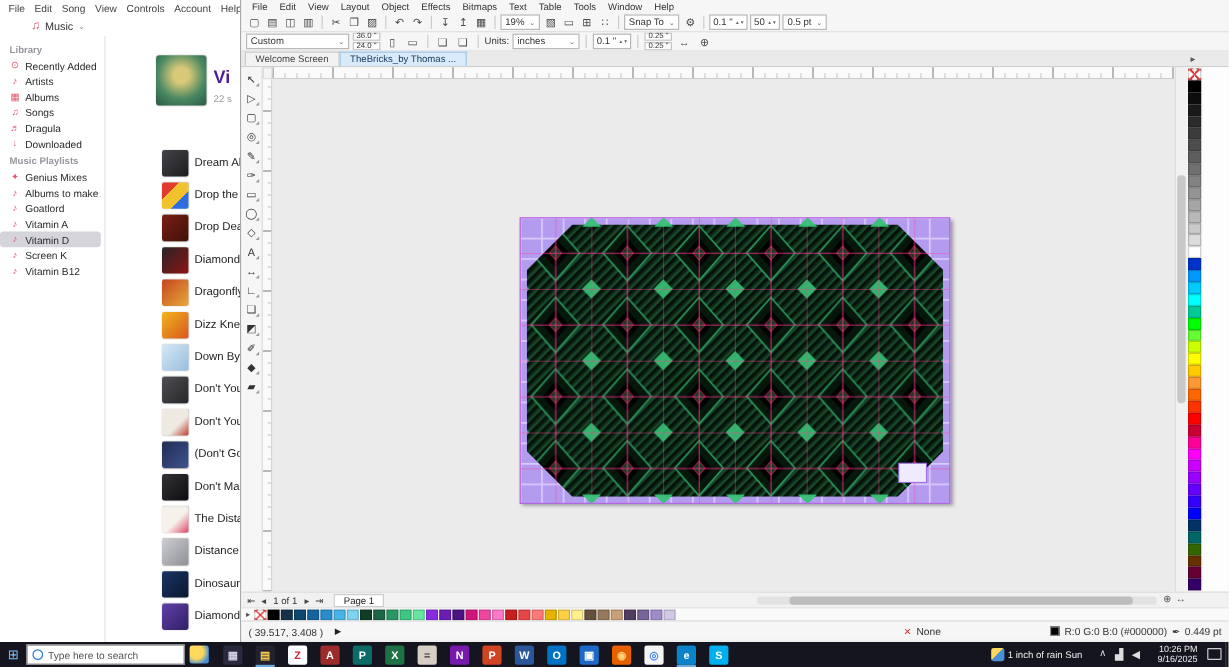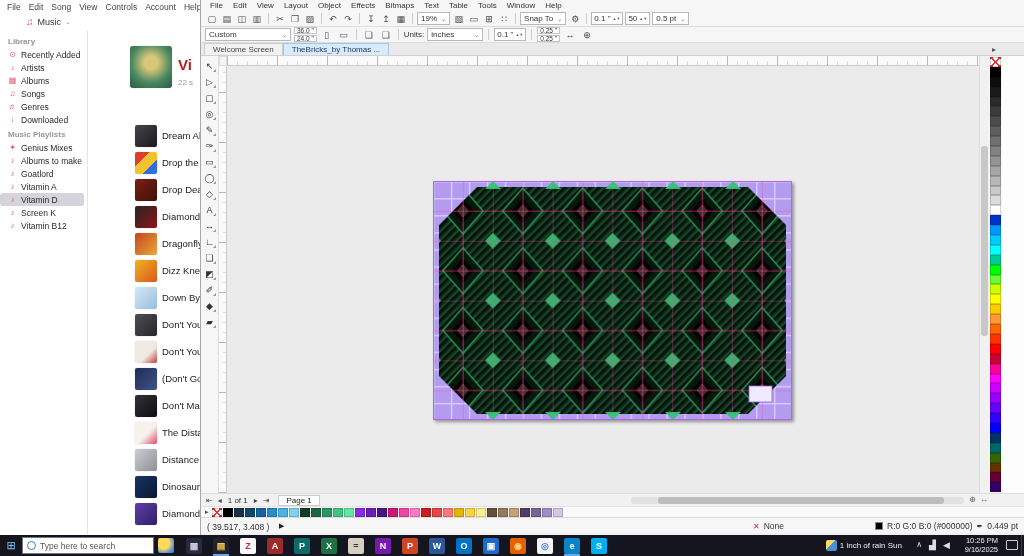--- a/index.html
+++ b/index.html
@@ -18,21 +18,21 @@
   .m-sidebar { position:absolute; left:0; top:30px; width:88px; height:505px; border-right:1px solid #e4e4e8; padding-top:3px; overflow:hidden; background:#fff; }
   .side-header { font-size:8px; font-weight:bold; color:#96969e; padding:4px 0 2px 8px; white-space:nowrap; }
   .side-item { display:flex; align-items:center; gap:4px; height:13px; padding-left:8px; white-space:nowrap; overflow:hidden; margin-right:3px; border-radius:3px; }
   .side-item.selected { background:#d4d4da; }
   .side-icon { color:#e0566e; font-size:8px; width:9px; flex:0 0 9px; text-align:center; }
   .side-label { font-size:8.5px; color:#2a2a2e; }
   #albumcol { position:absolute; left:110px; top:30px; width:90px; height:505px; overflow:hidden; background:#fff; }
   .album-header { position:relative; height:62px; }
   .big-thumb { position:absolute; left:20px; top:16px; width:42px; height:42px; border-radius:3px;
     background:radial-gradient(circle at 50% 40%, #d8c878 0 20%, #4a8862 60%, #2a5a44); box-shadow:0 0 1px rgba(0,0,0,.4); }
-  .header-title { position:absolute; left:68px; top:26px; font-size:15px; font-weight:bold; color:#b91c1c; white-space:nowrap; }
+  .header-title { position:absolute; left:68px; top:26px; font-size:15px; font-weight:bold; color:#4c1d95; white-space:nowrap; }
   .header-sub { position:absolute; left:68px; top:48px; font-size:8px; color:#999; white-space:nowrap; }
   .album-rows { position:absolute; left:0; top:92px; width:90px; }
   .album-row { display:flex; align-items:center; height:27px; gap:5px; padding-left:25px; }
   .album-thumb { width:22px; height:22px; border-radius:2px; flex:0 0 22px; box-shadow:0 0 1px rgba(0,0,0,.35); }
   .album-label { font-size:9.5px; color:#222; white-space:nowrap; }
   .thumb-0 { background:linear-gradient(135deg,#44444a,#1b1b1f); }
   .thumb-1 { background:linear-gradient(135deg,#e03c2e 0 33%,#f2c12e 33% 66%,#2e6ee0 66%); }
   .thumb-2 { background:linear-gradient(135deg,#7a2014,#401008); }
   .thumb-3 { background:linear-gradient(135deg,#2a2426,#8c1414); }
   .thumb-4 { background:linear-gradient(135deg,#c2461e,#e8a83a); }
@@ -159,21 +159,21 @@
           <div class="side-item">
             <div class="side-icon">▦</div>
             <div class="side-label">Albums</div>
           </div>
           <div class="side-item">
             <div class="side-icon">♫</div>
             <div class="side-label">Songs</div>
           </div>
           <div class="side-item">
             <div class="side-icon">♬</div>
-            <div class="side-label">Genres</div>
+            <div class="side-label">Dragula</div>
           </div>
           <div class="side-item">
             <div class="side-icon">↓</div>
             <div class="side-label">Downloaded</div>
           </div>
         </div>
       <div class="side-header">Music Playlists</div>
       <div>
           <div class="side-item">
             <div class="side-icon">✦</div>

